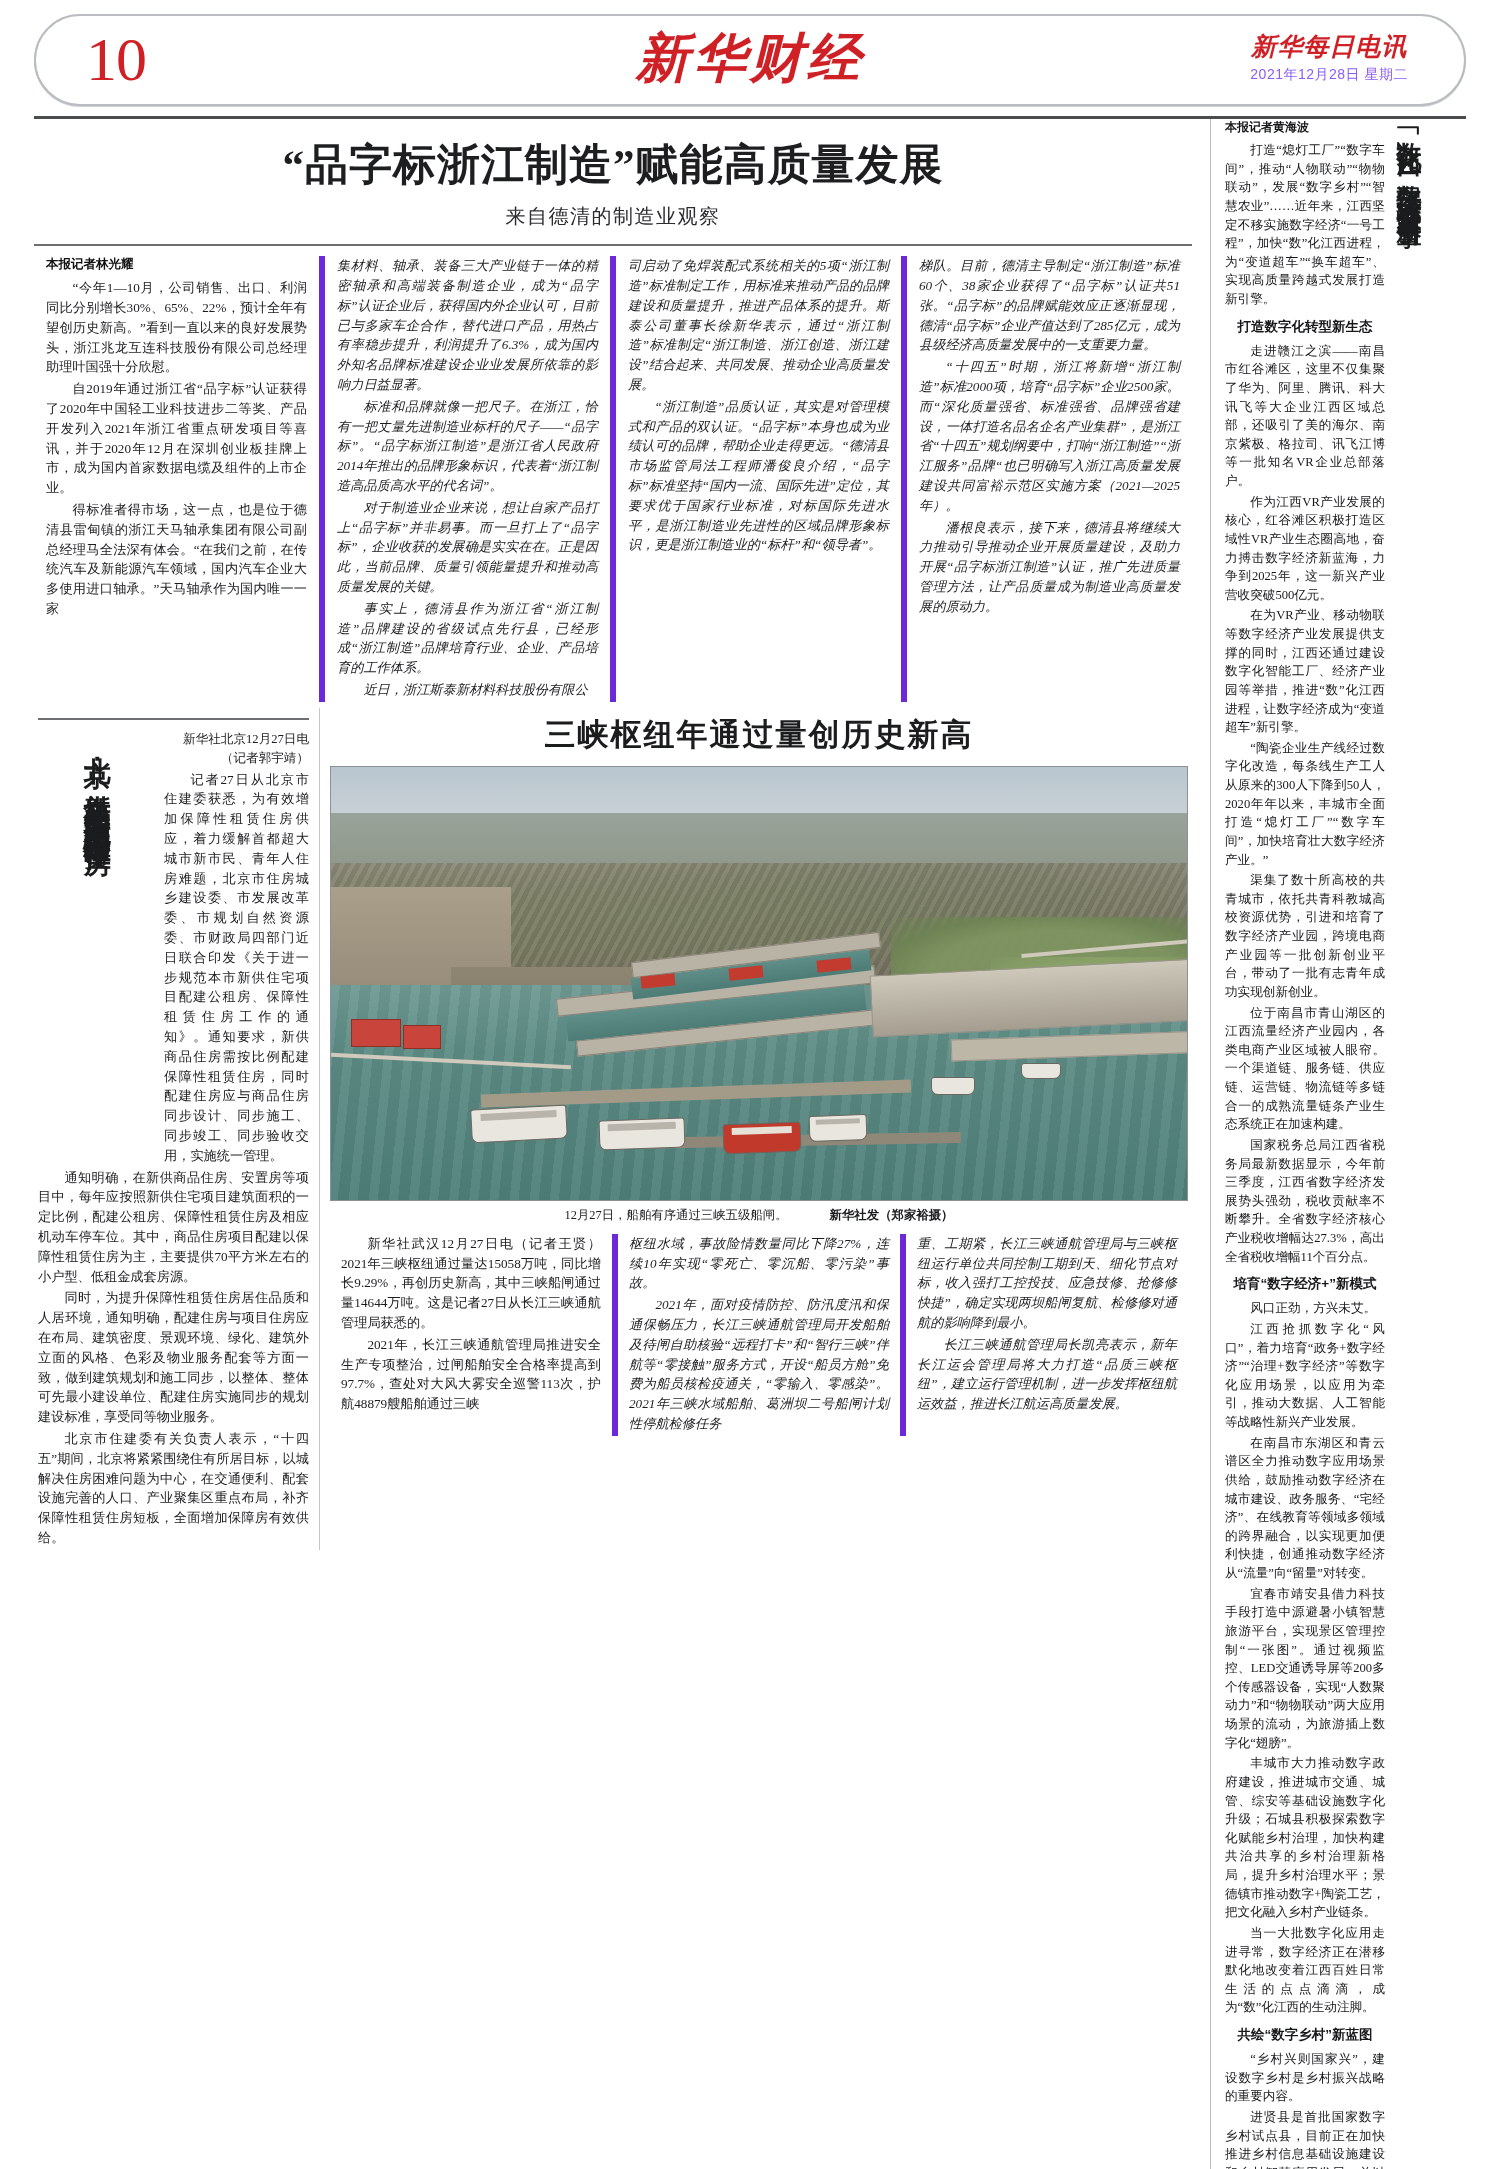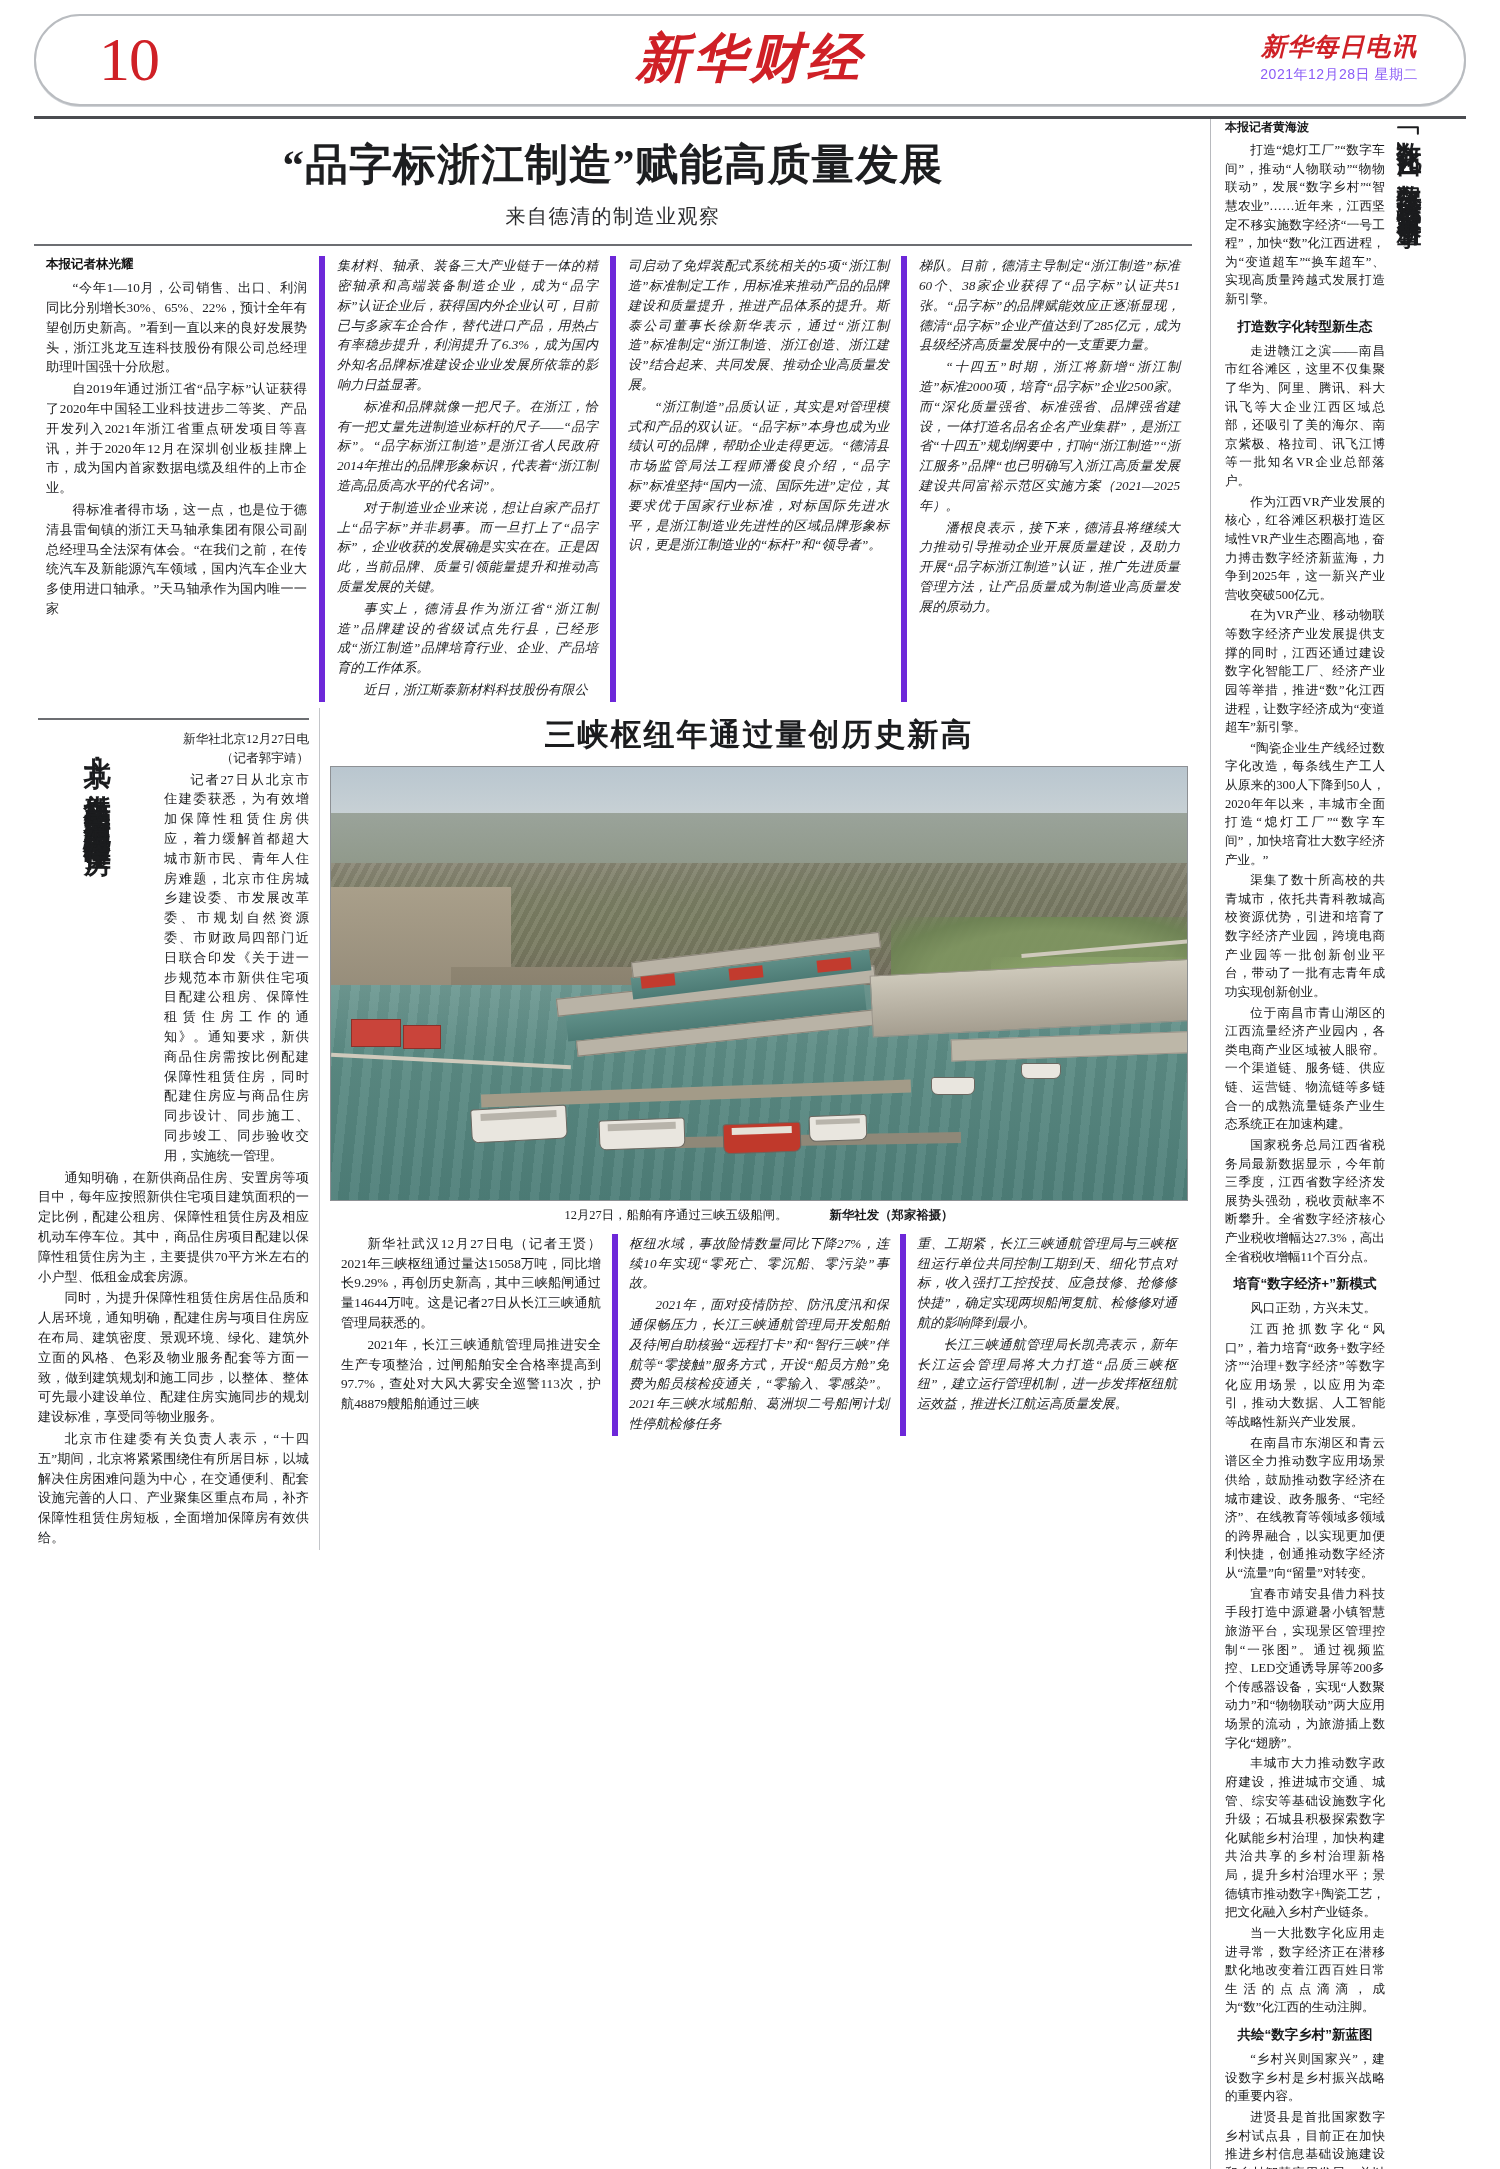--- a/index.html
+++ b/index.html
@@ -19,37 +19,37 @@
     position:relative;
     height:92px;
     margin:14px 6px 0 6px;
     border:2px solid #b9bcc0;
     border-radius:46px / 46px;
     background:#fff;
     box-shadow:0 1px 0 #cfd2d6;
     display:flex; align-items:center;
   }
   .page-number {
-    position:absolute; left:63px; top:50%;
+    position:absolute; left:50px; top:50%;
     transform:translateY(-52%);
     font-family:"Liberation Serif", serif;
     font-size:62px; font-weight:400; color:#cf2026;
     letter-spacing:-1px;
     line-height:1;
   }
   .masthead-title {
     position:absolute; left:50%; top:50%;
     transform:translate(-50%,-52%);
     font-family:"Liberation Serif", "DejaVu Serif", serif;
     font-size:53px; font-weight:700; color:#cf2026;
     letter-spacing:4px;
     font-style:italic;
     white-space:nowrap;
   }
-  .masthead-right { position:absolute; right:46px; top:50%; transform:translateY(-54%); text-align:center; }
+  .masthead-right { position:absolute; right:56px; top:50%; transform:translateY(-54%); text-align:center; }
   .paper-name {
     font-size:25px; font-weight:700; color:#cf2026; letter-spacing:1px;
     font-style:italic; white-space:nowrap; line-height:1.1;
   }
   .paper-date {
     font-size:14px; color:#8b5cf6; letter-spacing:.5px; margin-top:5px; white-space:nowrap;
     font-family:"Liberation Sans", sans-serif;
   }
 
   

